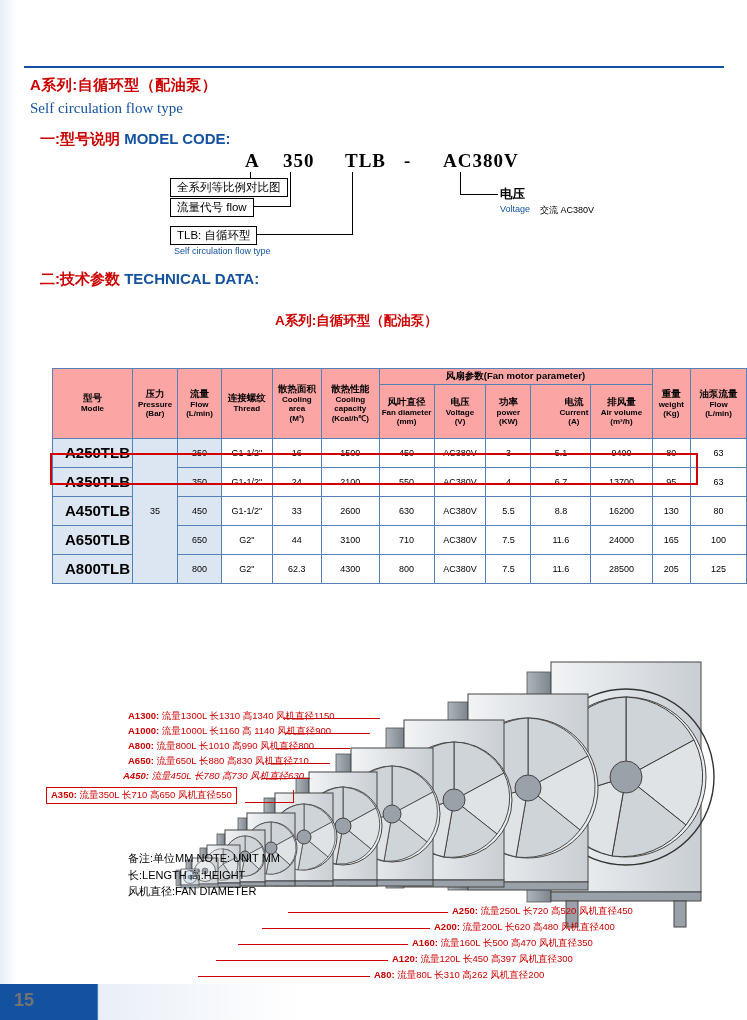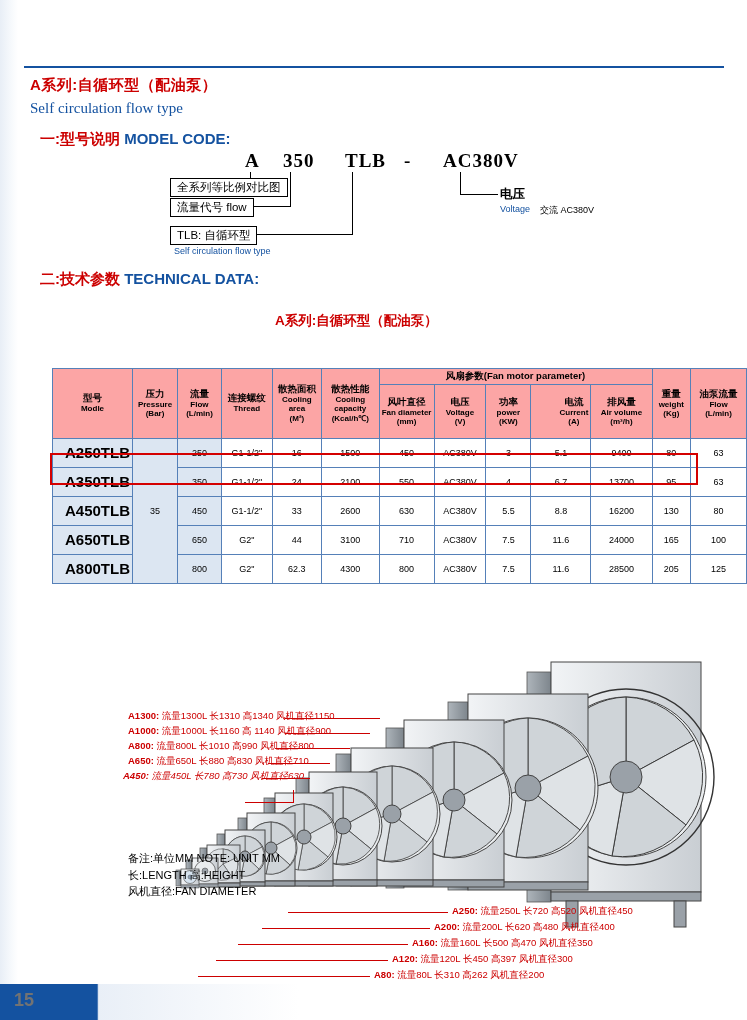--- a/index.html
+++ b/index.html
@@ -609,20 +609,24 @@
   </div>
 
   <div class="cl-line" style="left:262px;top:778px;width:48px;"></div>
   <div class="callout" style="left:123px;top:770px;font-style:italic;">
     <b>A450:</b>
     <span>流量450L  长780 高730   风机直径630</span>
   </div>
 
   <div class="cl-line" style="left:245px;top:802px;width:48px;"></div>
   <div class="cl-line" style="left:293px;top:790px;width:1px;height:13px;"></div>
+  <div class="callout boxed" style="left:46px;top:787px;">
+    <b>A350:</b>
+    <span>流量350L  长710 高650   风机直径550</span>
+  </div>
 
   <div class="cl-line" style="left:288px;top:912px;width:160px;"></div>
   <div class="callout" style="left:452px;top:905px;">
     <b>A250:</b>
     <span>流量250L  长720 高520   风机直径450</span>
   </div>
 
   <div class="cl-line" style="left:262px;top:928px;width:168px;"></div>
   <div class="callout" style="left:434px;top:921px;">
     <b>A200:</b>

